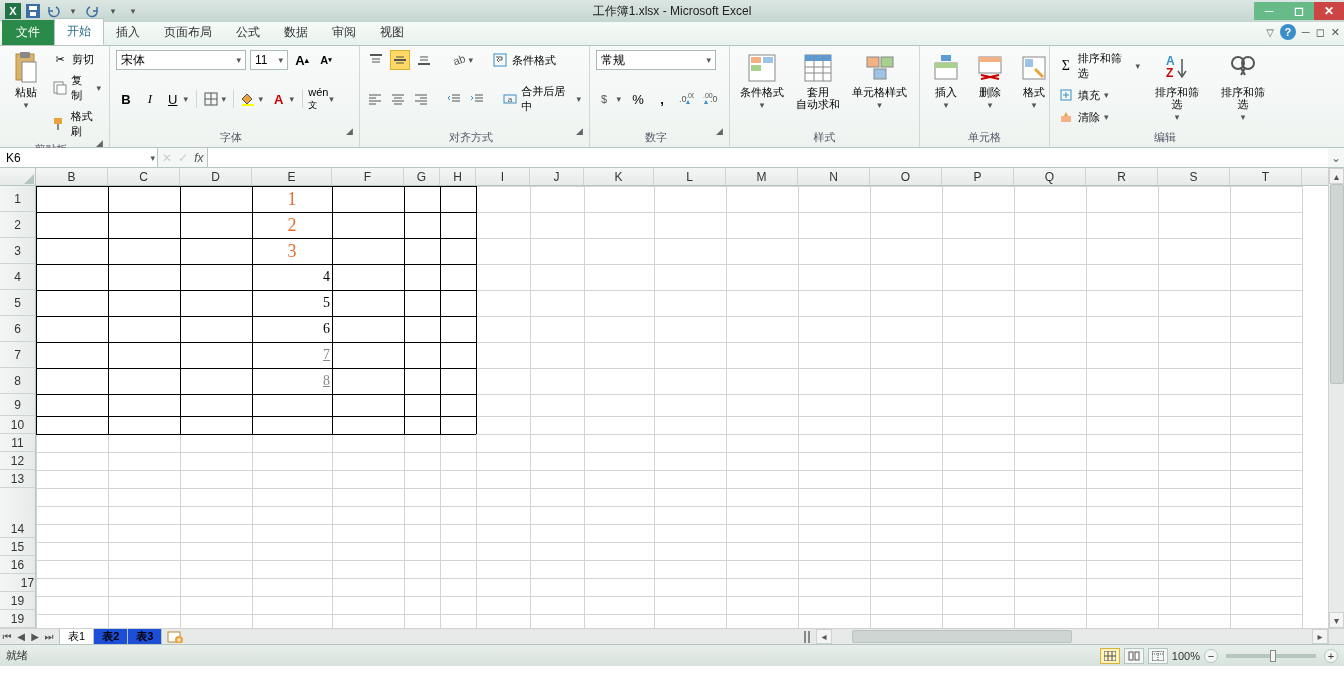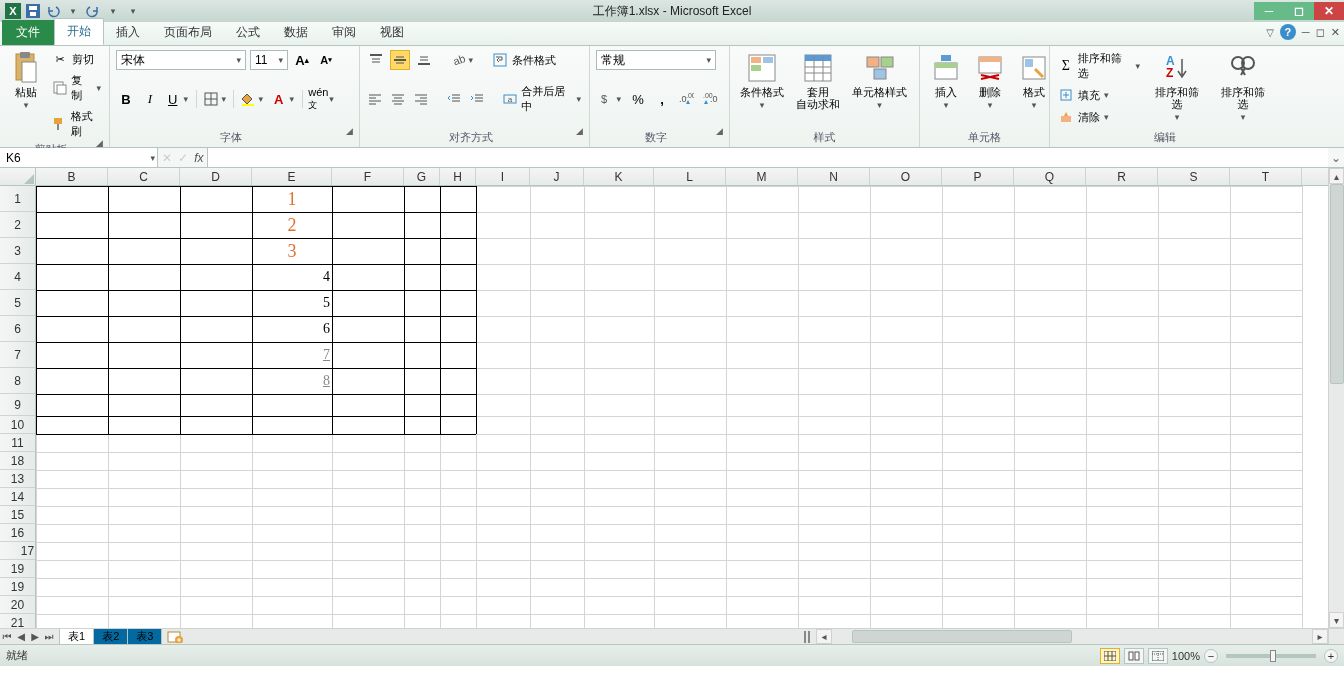--- a/index.html
+++ b/index.html
@@ -71,21 +71,21 @@
 .vscroll .up, .vscroll .down { height: 16px; display:flex; align-items:center; justify-content:center; font-size:10px; color:#555; background:#f2f3f2; border:1px solid #cfd2d0; }
 .vscroll .down { position:absolute; bottom:0; width:100%; }
 .vscroll .thumb { position:absolute; top:16px; width:14px; left:1px; height:200px; background:#cfd5d2; border:1px solid #b5c5bf; border-radius:2px; }
 .hscroll { position: absolute; bottom:0; left:816px; right:16px; height:16px; background:#e8eae9; border-top:1px solid #cfd2d0; display:flex; }
 .hscroll .lft, .hscroll .rgt { width:16px; display:flex; align-items:center; justify-content:center; font-size:10px; color:#555; background:#f2f3f2; border:1px solid #cfd2d0; }
 .hscroll .track { flex:1; position:relative; }
 .hscroll .thumb { position:absolute; left:20px; width:220px; top:1px; bottom:1px; background:#cfd5d2; border:1px solid #b5c5bf; border-radius:2px; }
 .sheettabs { position:absolute; bottom:0; left:0; width:816px; height:16px; background:#e8eae9; border-top:1px solid #cfd2d0; display:flex; align-items:center; }
 .navbtn { width:14px; height:14px; display:flex; align-items:center; justify-content:center; font-size:10px; color:#555; }
 .stab { padding: 0 8px; height: 16px; line-height: 15px; font-size: 11px; background: #fff; border: 1px solid #b5c5bf; border-top: none; margin-left: -1px; }
-.stab.inactive { background: #0369a1; }
+.stab.inactive { background: #1d4ed8; font-weight: bold; }
 .newsheet { width: 18px; height: 14px; margin-left: 4px; display:flex; align-items:center; justify-content:center; }
 .scrcorner { position:absolute; bottom:0; right:0; width:16px; height:16px; background:#e8eae9; border-left:1px solid #cfd2d0; border-top:1px solid #cfd2d0; }
 .hsplit { position:absolute; bottom:0; left:800px; width:16px; height:16px; background:#e8eae9; border-top:1px solid #cfd2d0; display:flex; align-items:center; justify-content:center; }
 
 
 .statusbar { height: 22px; background: linear-gradient(#e8efeb,#d7e2dc); display: flex; align-items: center; justify-content: space-between; padding: 0 6px; font-size: 11px; color: #333; border-top: 1px solid #b5c5bf; }
 .sbright { display: flex; align-items: center; gap: 4px; }
 .viewbtn { width: 20px; height: 16px; border: 1px solid #b5c5bf; background: #f4f6f5; display:flex; align-items:center; justify-content:center; }
 .viewbtn.active { background: #fff4c2; border-color: #e0b030; }
 .zoomslider { width: 90px; height: 4px; background: #b5c5bf; position: relative; margin: 0 4px; }
@@ -572,23 +572,23 @@
       <div class="rh" style="height: 26px;">2</div>
       <div class="rh" style="height: 26px;">3</div>
       <div class="rh" style="height: 26px;">4</div>
       <div class="rh" style="height: 26px;">5</div>
       <div class="rh" style="height: 26px;">6</div>
       <div class="rh" style="height: 26px;">7</div>
       <div class="rh" style="height: 26px;">8</div>
       <div class="rh" style="height: 22px;">9</div>
       <div class="rh" style="height: 18px;">10</div>
       <div class="rh" style="height: 18px;">11</div>
-      <div class="rh" style="height: 18px;">18</div>
+      <div class="rh" style="height: 18px;">12</div>
       <div class="rh" style="height: 18px;">13</div>
-      <div class="rh" style="height: 18px;">14</div>
+      <div class="rh" style="height: 18px; margin-top: 32px;">14</div>
       <div class="rh" style="height: 18px;">15</div>
       <div class="rh" style="height: 18px;">16</div>
       <div class="rh" style="height: 18px; padding-left: 20px;">17</div>
       <div class="rh" style="height: 18px;">19</div>
       <div class="rh" style="height: 18px;">19</div>
       <div class="rh" style="height: 18px;">20</div>
       <div class="rh" style="height: 18px;">21</div>
     </div>
   <div class="cells" id="cells">
       <div class="gl" style="left: 0px; top: 0px; width: 1px; height: 446px;"></div>

